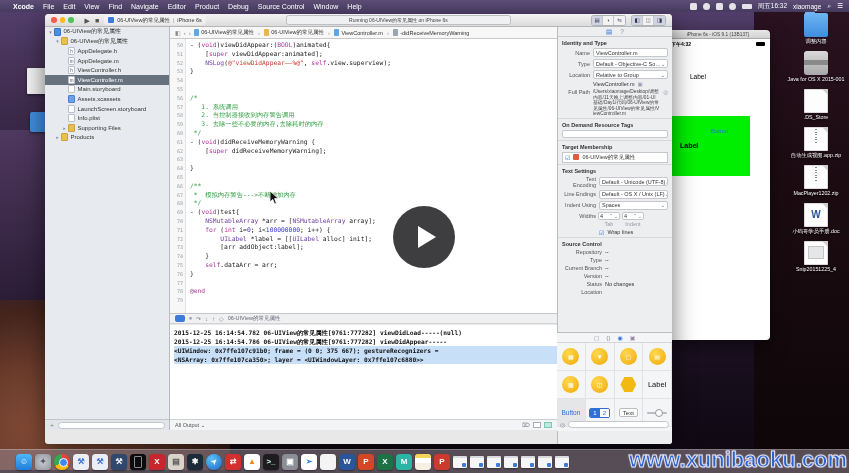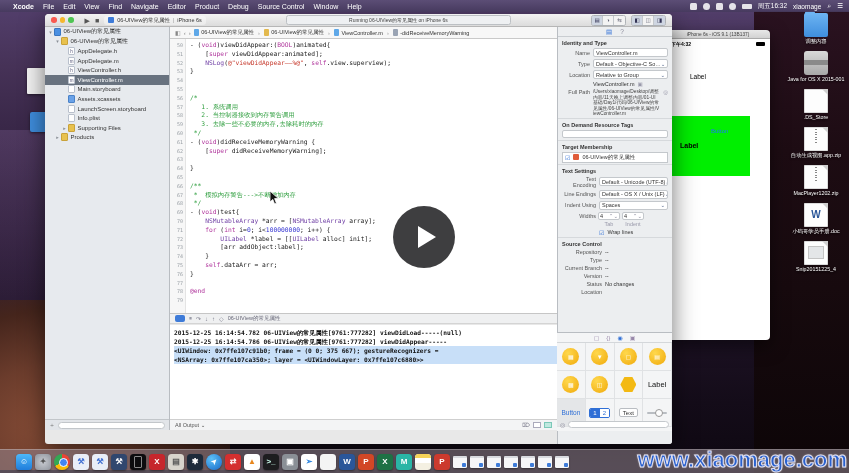--- a/index.html
+++ b/index.html
@@ -733,13 +733,13 @@
     </div>
     <div class="di-win"></div>
     <div class="di-win"></div>
     <div class="di-win"></div>
     <div class="di-win"></div>
     <div class="di-win"></div>
     <div class="di-win"></div>
     <div class="di-win"></div>
   </div>
 
-<div class="watermark">www.xiaomage.com</div>
+<div class="watermark">www.xunibaoku.com</div>
 
 </body></html>

